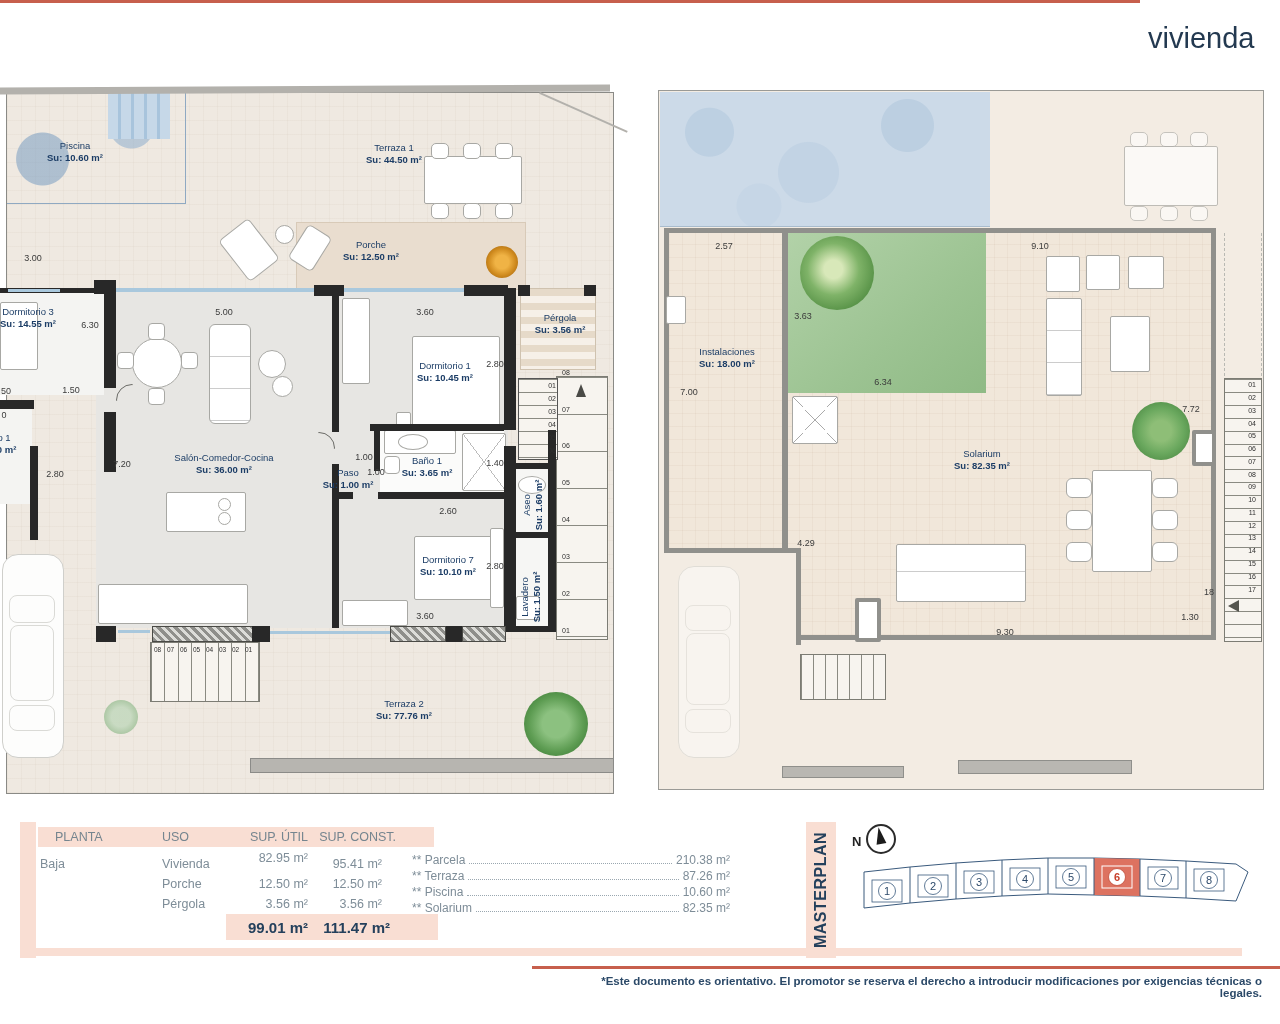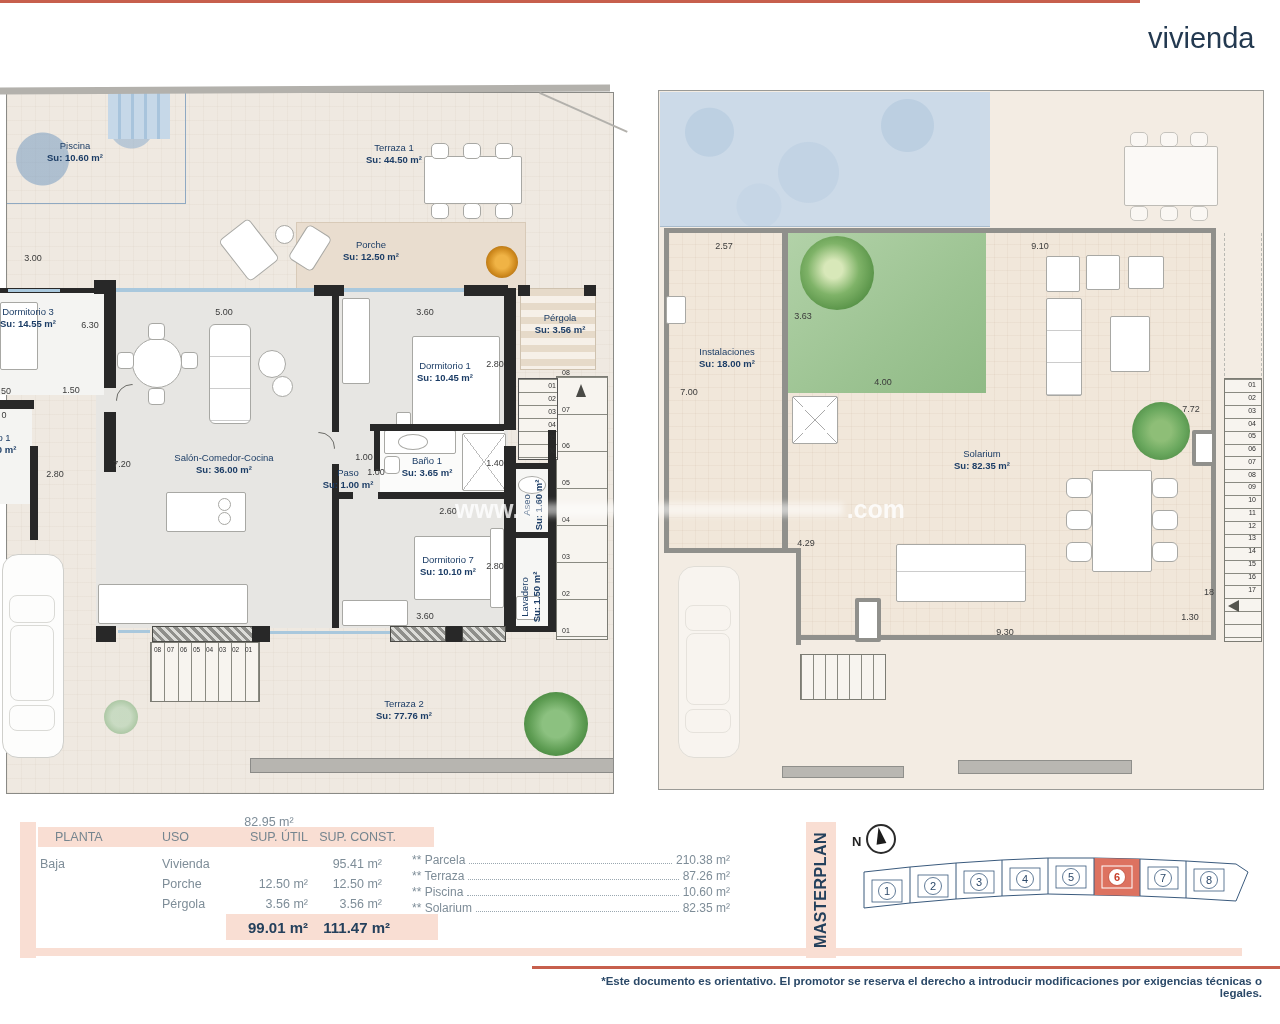--- a/index.html
+++ b/index.html
@@ -326,45 +326,39 @@
     </div>
   <div class="rlabel" style="left:982px;top:460px;">
     <span class="rn">Solarium</span>
       <span class="rs">Su: 82.35 m²</span>
     </div>
 
   <span class="dim" style="left:724px;top:246px;">2.57</span>
   <span class="dim" style="left:1040px;top:246px;">9.10</span>
   <span class="dim" style="left:803px;top:316px;">3.63</span>
   <span class="dim" style="left:689px;top:392px;">7.00</span>
-  <span class="dim" style="left:883px;top:382px;">4.00</span>
+  <span class="dim" style="left:883px;top:382px;">6.34</span>
   <span class="dim" style="left:1191px;top:409px;">7.72</span>
   <span class="dim" style="left:806px;top:543px;">4.29</span>
   <span class="dim" style="left:1005px;top:632px;">9.30</span>
   <span class="dim" style="left:1190px;top:617px;">1.30</span>
   <span class="dim" style="left:1209px;top:592px;">18</span>
 
-  <div class="abs" style="left:455px;top:495px;width:450px;display:flex;align-items:center;z-index:40;
-              color:rgba(255,255,255,.8);font-size:25px;font-weight:bold;filter:blur(.6px);">
-    <span>www.</span>
-    <span style="flex:1;height:13px;background:rgba(255,255,255,.55);filter:blur(3px);margin:0 4px;"></span>
-    <span>.com</span>
-  </div>
 
   <div class="abs pink" style="left:20px;top:822px;width:16px;height:136px;"></div>
 
   <div class="abs pink" style="left:38px;top:827px;width:396px;height:20px;"></div>
   <span class="tcell thead" style="left:55px;top:830px;">PLANTA</span>
   <span class="tcell thead" style="left:162px;top:830px;">USO</span>
   <span class="tcell thead tright" style="left:230px;top:830px;width:78px;">SUP. ÚTIL</span>
   <span class="tcell thead tright" style="left:312px;top:830px;width:84px;">SUP. CONST.</span>
 
   <span class="tcell" style="left:40px;top:857px;">Baja</span>
   <span class="tcell" style="left:162px;top:857px;">Vivienda</span>
-  <span class="tcell tright" style="left:230px;top:815px;width:78px;text-align:center;">82.95 m²</span>
+  <span class="tcell tright" style="left:230px;top:851px;width:78px;">82.95 m²</span>
   <span class="tcell tright" style="left:306px;top:857px;width:76px;">95.41 m²</span>
   <span class="tcell" style="left:162px;top:877px;">Porche</span>
   <span class="tcell tright" style="left:230px;top:877px;width:78px;">12.50 m²</span>
   <span class="tcell tright" style="left:306px;top:877px;width:76px;">12.50 m²</span>
   <span class="tcell" style="left:162px;top:897px;">Pérgola</span>
   <span class="tcell tright" style="left:230px;top:897px;width:78px;">3.56 m²</span>
   <span class="tcell tright" style="left:306px;top:897px;width:76px;">3.56 m²</span>
 
   <div class="abs pink" style="left:226px;top:914px;width:212px;height:26px;"></div>
   <span class="total" style="left:230px;top:919px;width:78px;">99.01 m²</span>

